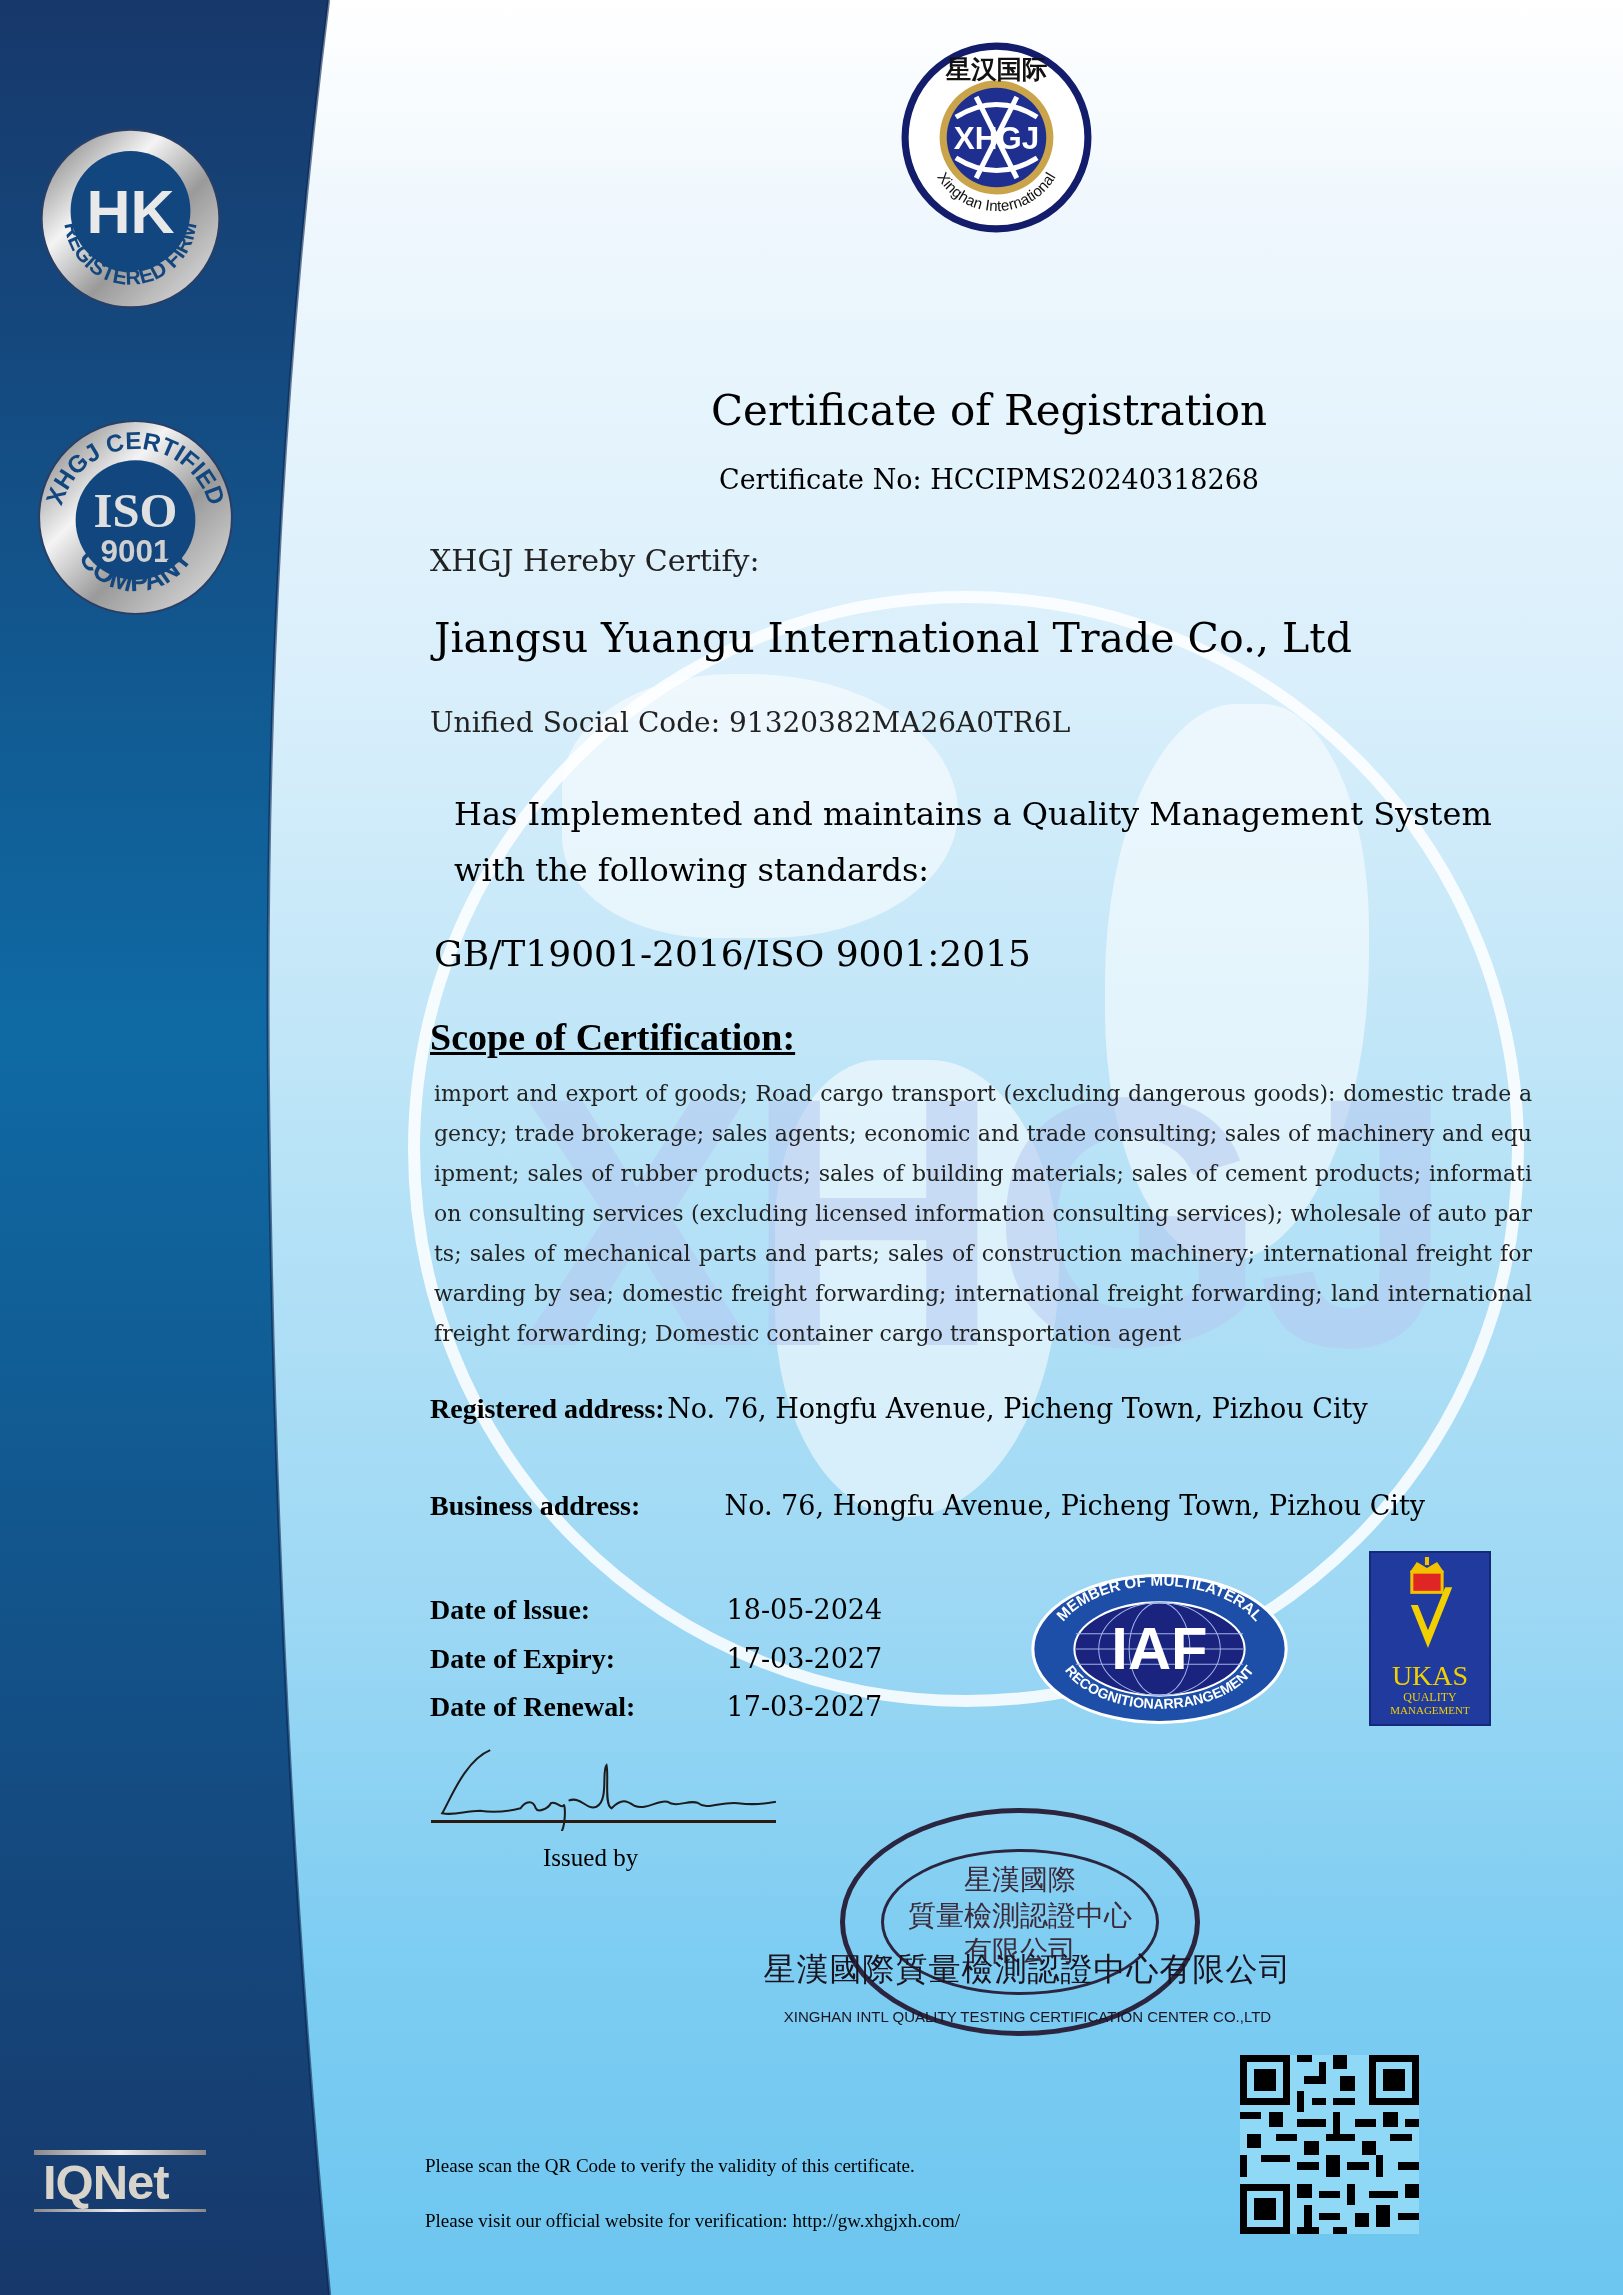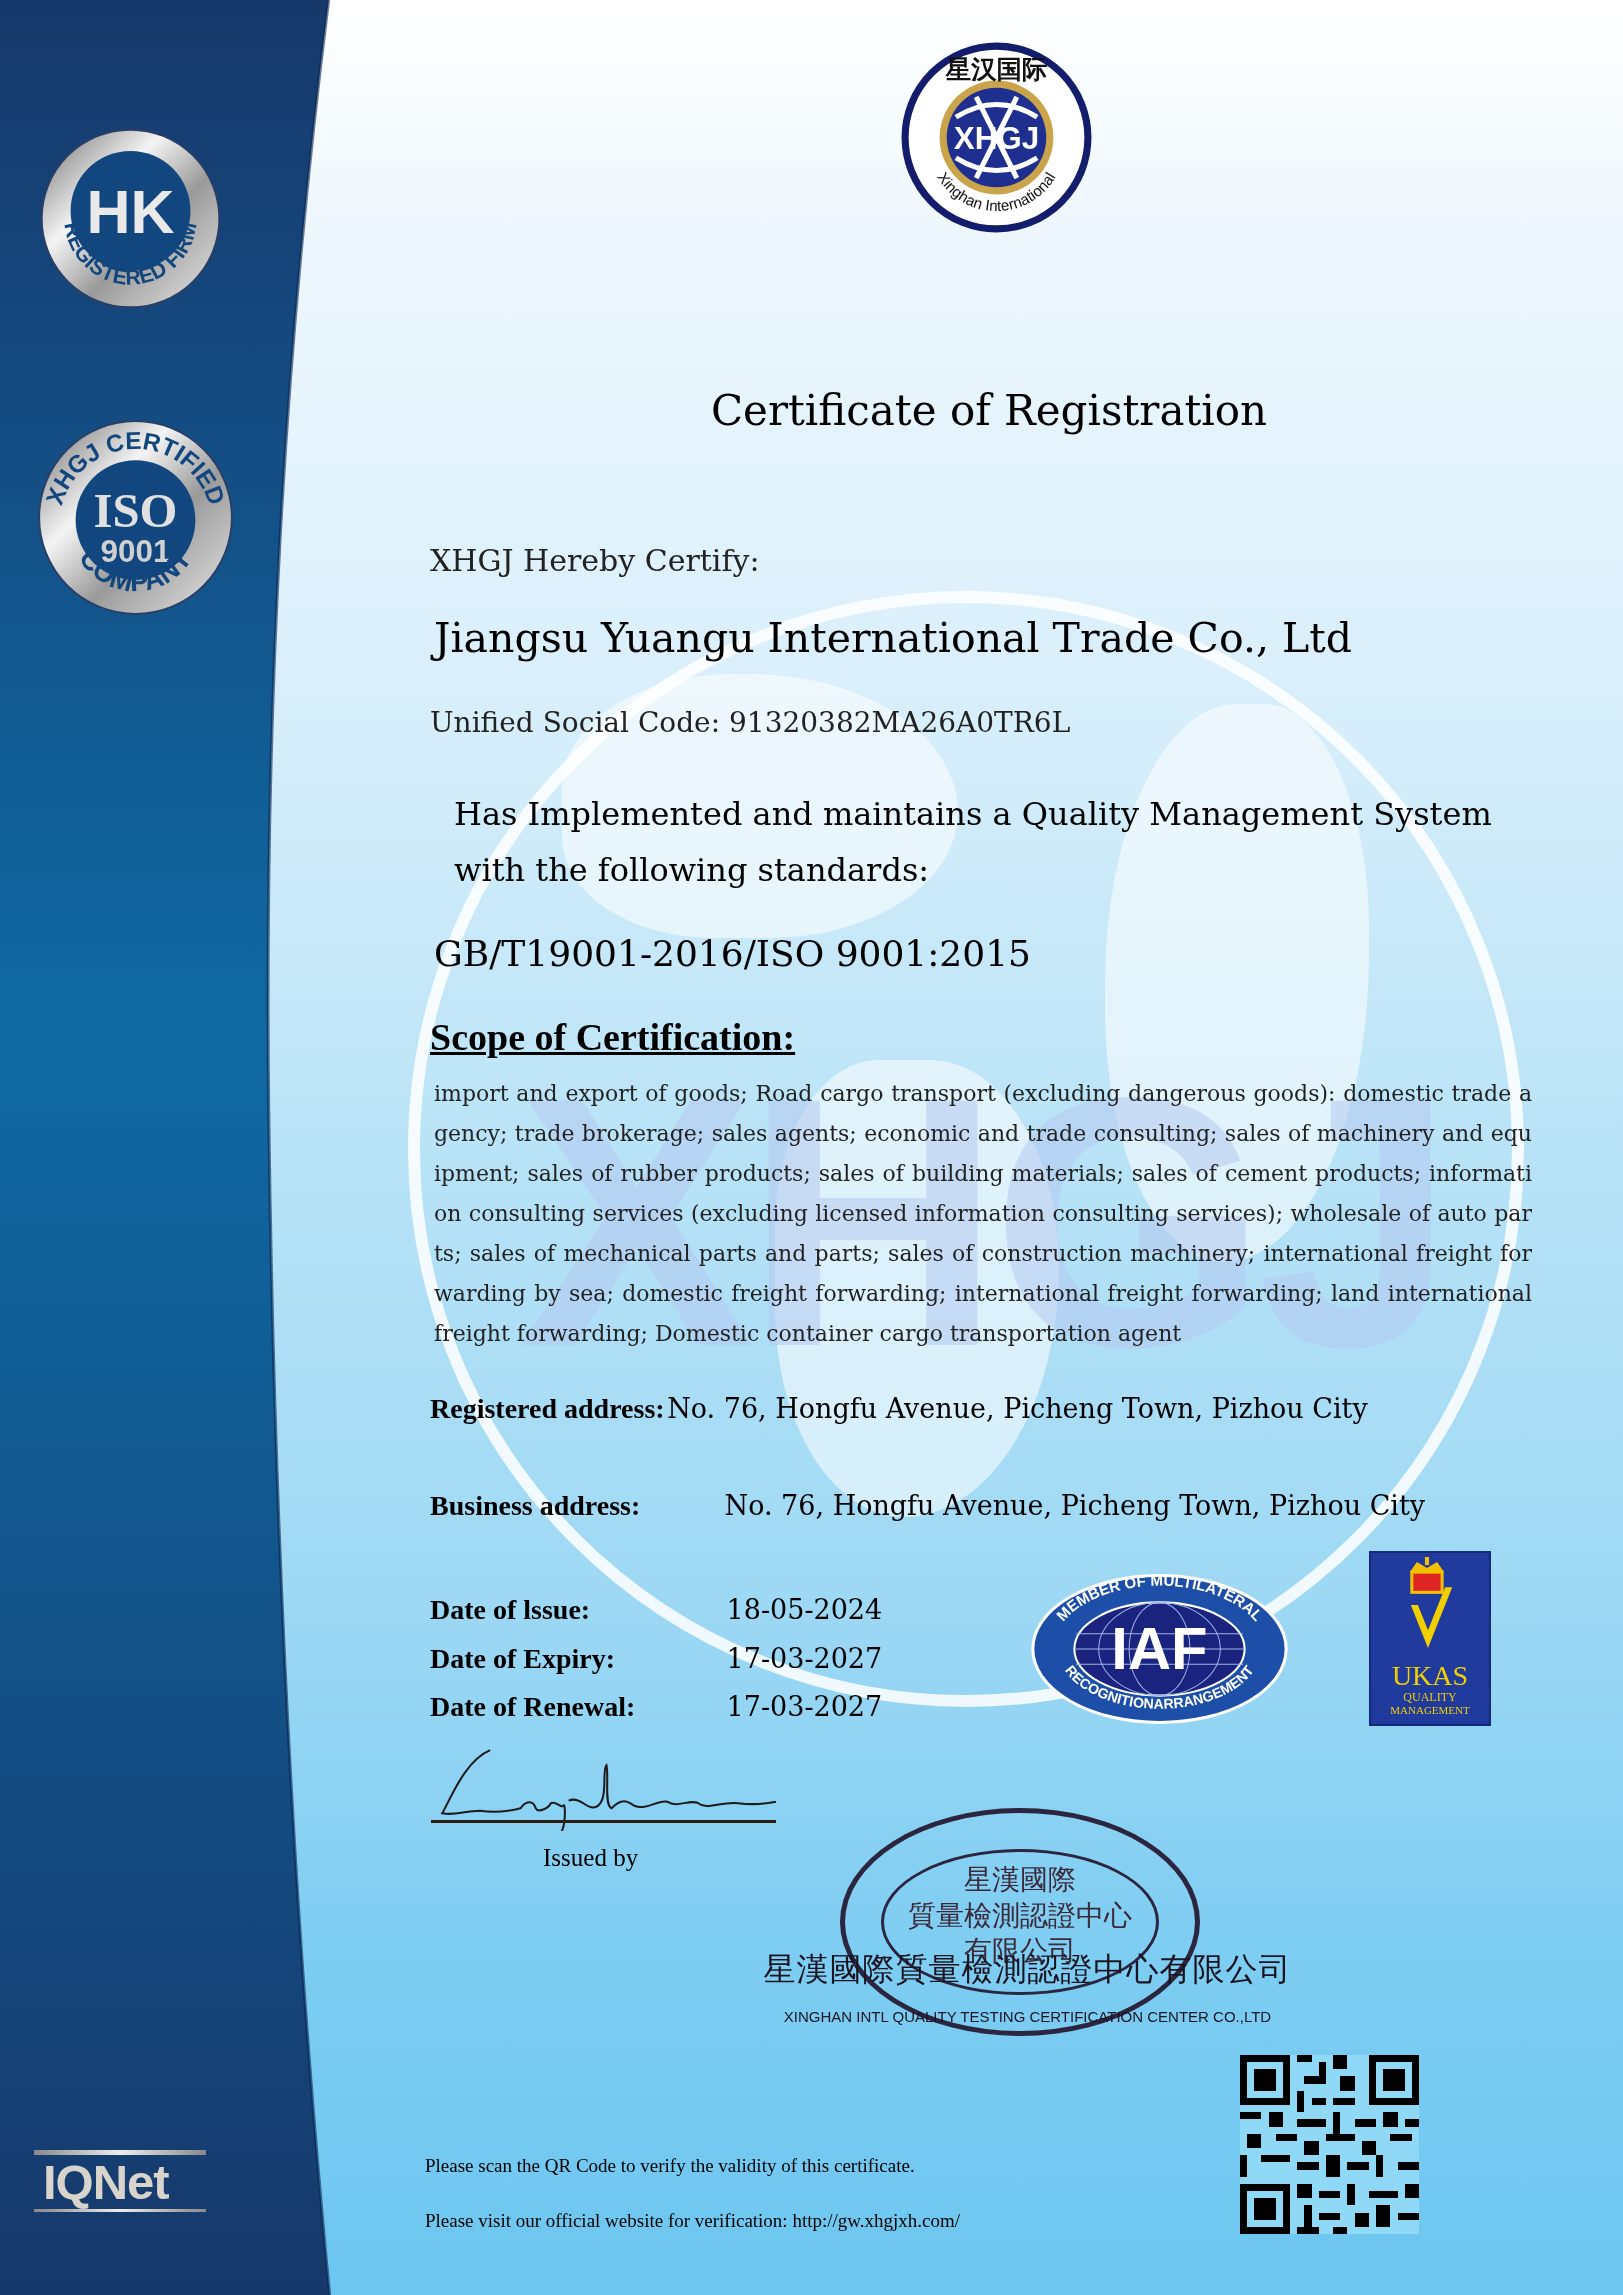--- a/index.html
+++ b/index.html
@@ -111,20 +111,24 @@
       <circle cx="190" cy="190" r="112" fill="#c9a44a"></circle>
       <circle cx="190" cy="190" r="98" fill="#1f2f8f"></circle>
       <path d="M110,150 Q190,100 270,150 M110,230 Q190,280 270,230 M150,110 L230,270 M230,110 L150,270" stroke="#fff" stroke-width="10" fill="none"></path>
       <text x="190" y="212" text-anchor="middle" font-family="Liberation Sans, sans-serif" font-weight="bold" font-size="62" fill="#fff">XHGJ</text>
       <text x="190" y="72" text-anchor="middle" font-family="DejaVu Sans, sans-serif" font-weight="bold" font-size="50" fill="#111">星汉国际</text>
       <text font-family="Liberation Sans, sans-serif" font-size="30" fill="#111"><textPath href="#xhArc" startOffset="50%" text-anchor="middle">Xinghan International</textPath></text>
     </svg>
   </div>
 
   <div class="abs title2">Certificate of Registration</div>
+  <div class="abs certno">
+    <span>Certificate No:</span>
+    <span>HCCIPMS20240318268</span>
+  </div>
 
   <div class="abs hereby">XHGJ Hereby Certify:</div>
   <div class="abs company">Jiangsu Yuangu International Trade Co., Ltd</div>
   <div class="abs usc">
     <span>Unified Social Code:</span>
     <span>91320382MA26A0TR6L</span>
   </div>
   <div class="abs impl">
     <div>Has Implemented and maintains a Quality Management System</div>
     <div>with the following standards:</div>

